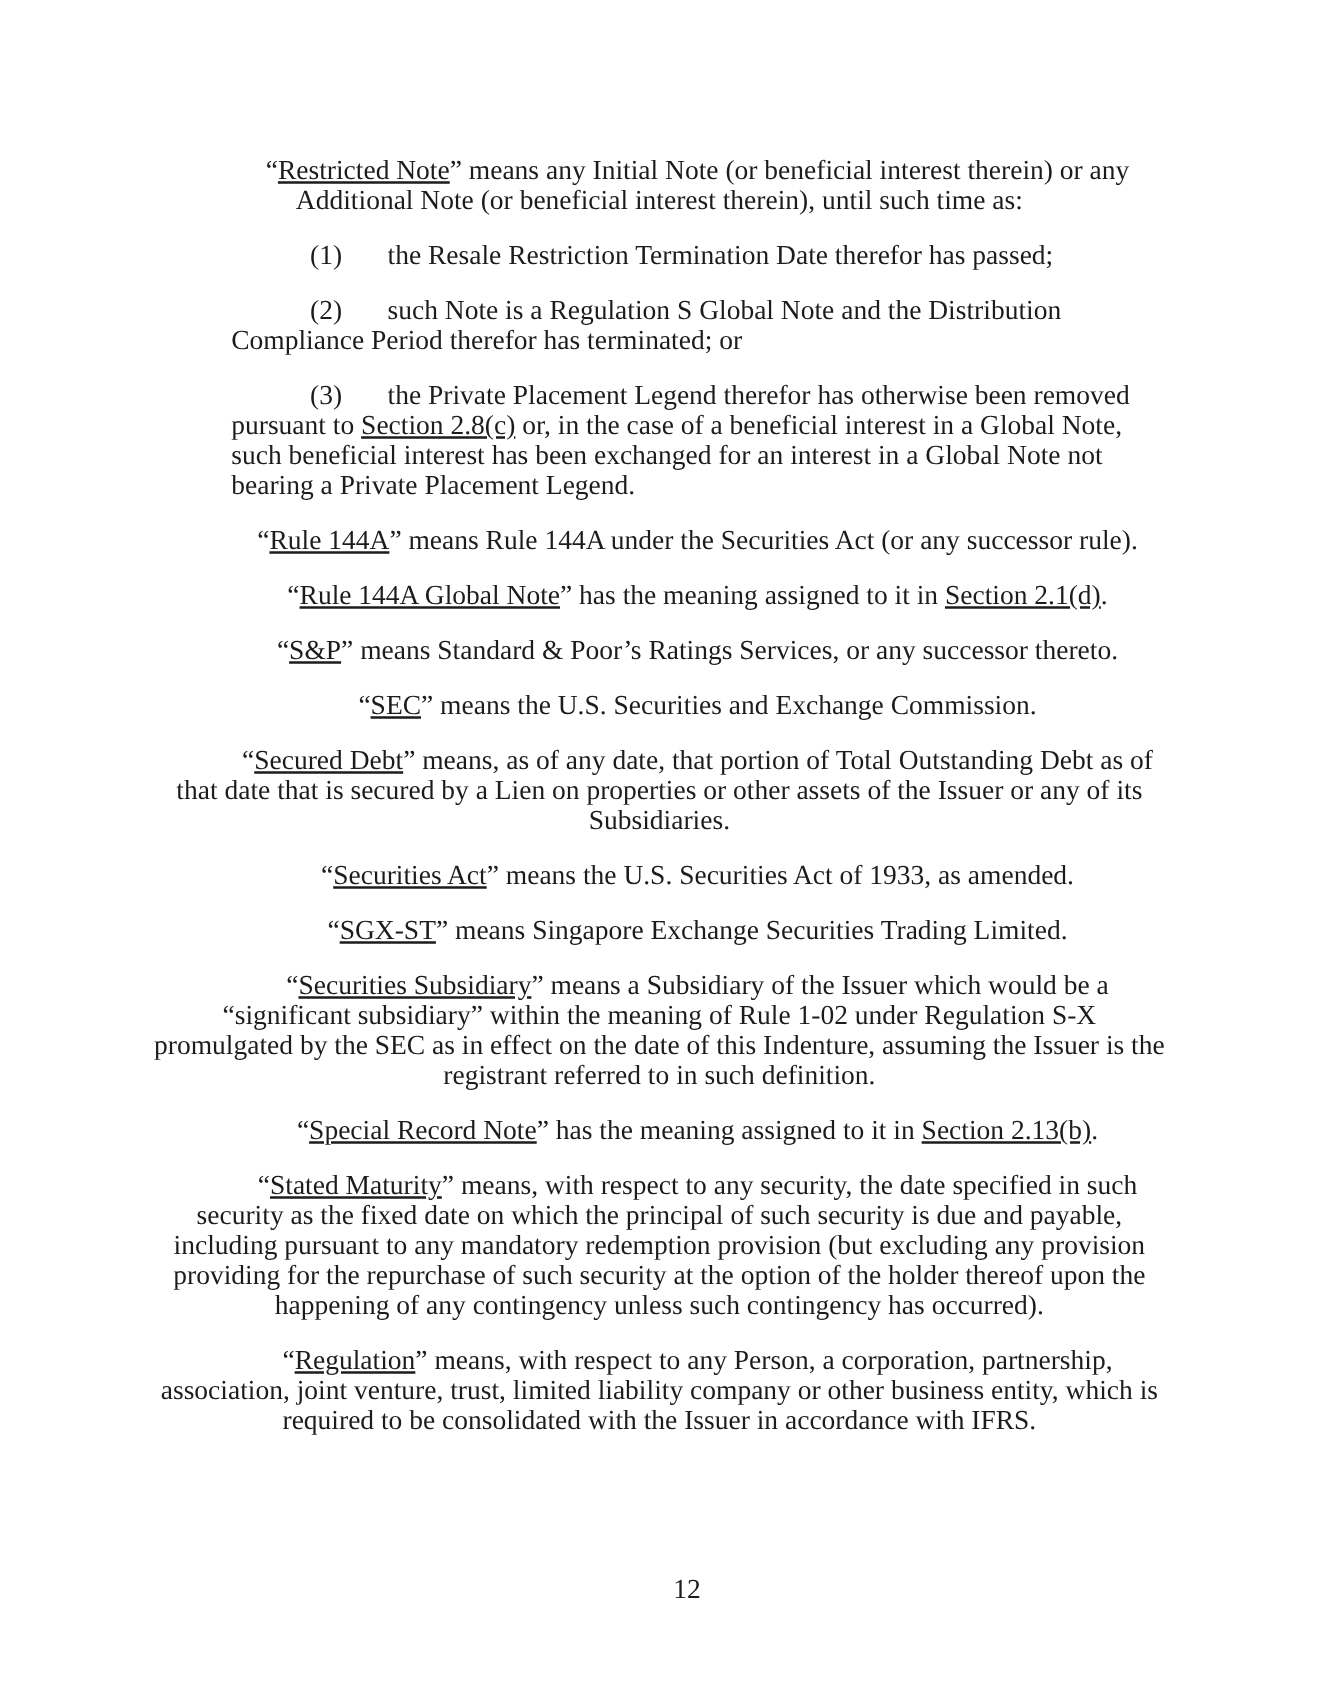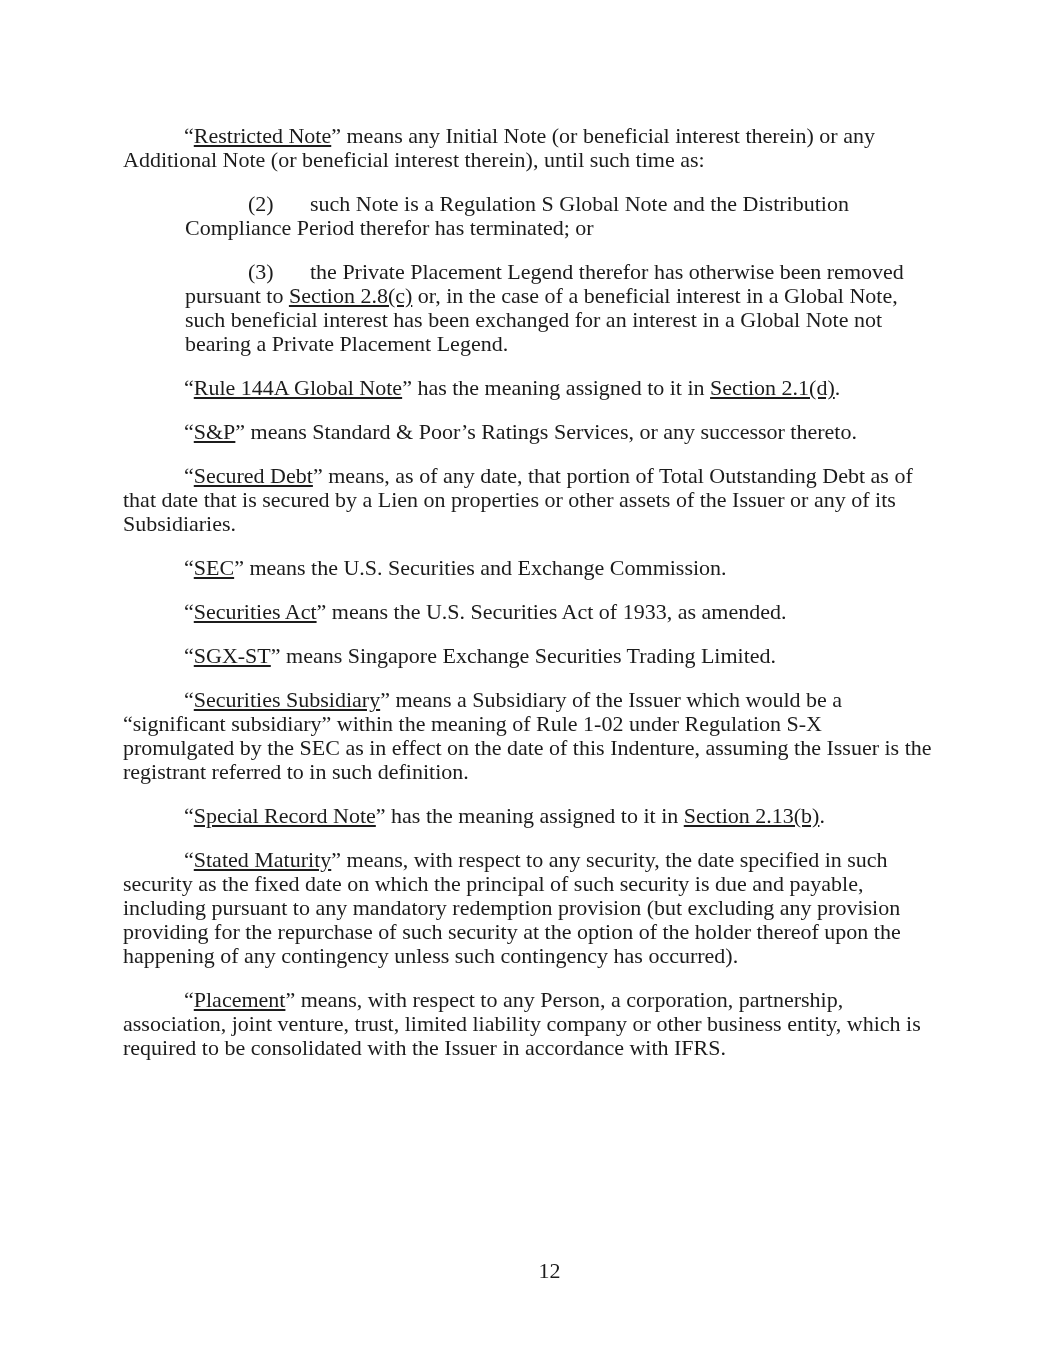--- a/index.html
+++ b/index.html
@@ -17,46 +17,48 @@
     overflow: hidden;
   }
   .content {
     position: absolute;
     left: 123px;
     top: 124px;
     width: 809px;
     text-align: left;
   }
   .content p { margin: 0 0 20px 0; }
-  p.def { text-indent: 61px; }
+  p.def { text-indent: 61px; text-align: center; }
   p.item { margin-left: 62px; text-indent: 63px; }
   .num { display: inline-block; width: 62px; text-indent: 0; }
   .u { text-decoration: underline; text-underline-offset: 2px; }
   .page-number {
     position: absolute;
     top: 1259px;
     left: 0;
     width: 100%;
     text-align: center;
     padding-left: 44px;
   }
 </style>
 </head>
 <body>
 
 <div class="page">
   <div class="content">
       <p class="def"><span>“</span><span class="u">Restricted Note</span><span>” means any Initial Note (or beneficial interest therein) or any Additional Note (or beneficial interest therein), until such time as:</span></p>
+      <p class="item"><span class="num">(1)</span><span>the Resale Restriction Termination Date therefor has passed;</span></p>
       <p class="item"><span class="num">(2)</span><span>such Note is a Regulation S Global Note and the Distribution Compliance Period therefor has terminated; or</span></p>
       <p class="item"><span class="num">(3)</span><span>the Private Placement Legend therefor has otherwise been removed pursuant to </span><span class="u">Section 2.8(c)</span><span> or, in the case of a beneficial interest in a Global Note, such beneficial interest has been exchanged for an interest in a Global Note not bearing a Private Placement Legend.</span></p>
+      <p class="def"><span>“</span><span class="u">Rule 144A</span><span>” means Rule 144A under the Securities Act (or any successor rule).</span></p>
       <p class="def"><span>“</span><span class="u">Rule 144A Global Note</span><span>” has the meaning assigned to it in </span><span class="u">Section 2.1(d)</span><span>.</span></p>
       <p class="def"><span>“</span><span class="u">S&amp;P</span><span>” means Standard &amp; Poor’s Ratings Services, or any successor thereto.</span></p>
+      <p class="def"><span>“</span><span class="u">SEC</span><span>” means the U.S. Securities and Exchange Commission.</span></p>
       <p class="def"><span>“</span><span class="u">Secured Debt</span><span>” means, as of any date, that portion of Total Outstanding Debt as of that date that is secured by a Lien on properties or other assets of the Issuer or any of its Subsidiaries.</span></p>
-      <p class="def"><span>“</span><span class="u">SEC</span><span>” means the U.S. Securities and Exchange Commission.</span></p>
       <p class="def"><span>“</span><span class="u">Securities Act</span><span>” means the U.S. Securities Act of 1933, as amended.</span></p>
       <p class="def"><span>“</span><span class="u">SGX-ST</span><span>” means Singapore Exchange Securities Trading Limited.</span></p>
       <p class="def"><span>“</span><span class="u">Securities Subsidiary</span><span>” means a Subsidiary of the Issuer which would be a “significant subsidiary” within the meaning of Rule 1-02 under Regulation S-X promulgated by the SEC as in effect on the date of this Indenture, assuming the Issuer is the registrant referred to in such definition.</span></p>
       <p class="def"><span>“</span><span class="u">Special Record Note</span><span>” has the meaning assigned to it in </span><span class="u">Section 2.13(b)</span><span>.</span></p>
       <p class="def"><span>“</span><span class="u">Stated Maturity</span><span>” means, with respect to any security, the date specified in such security as the fixed date on which the principal of such security is due and payable, including pursuant to any mandatory redemption provision (but excluding any provision providing for the repurchase of such security at the option of the holder thereof upon the happening of any contingency unless such contingency has occurred).</span></p>
-      <p class="def"><span>“</span><span class="u">Placement</span><span>” means, with respect to any Person, a corporation, partnership, association, joint venture, trust, limited liability company or other business entity, which is required to be consolidated with the Issuer in accordance with IFRS.</span></p>
+      <p class="def"><span>“</span><span class="u">Regulation</span><span>” means, with respect to any Person, a corporation, partnership, association, joint venture, trust, limited liability company or other business entity, which is required to be consolidated with the Issuer in accordance with IFRS.</span></p>
     </div>
   <div class="page-number">12</div>
 </div>
 
 </body></html>

